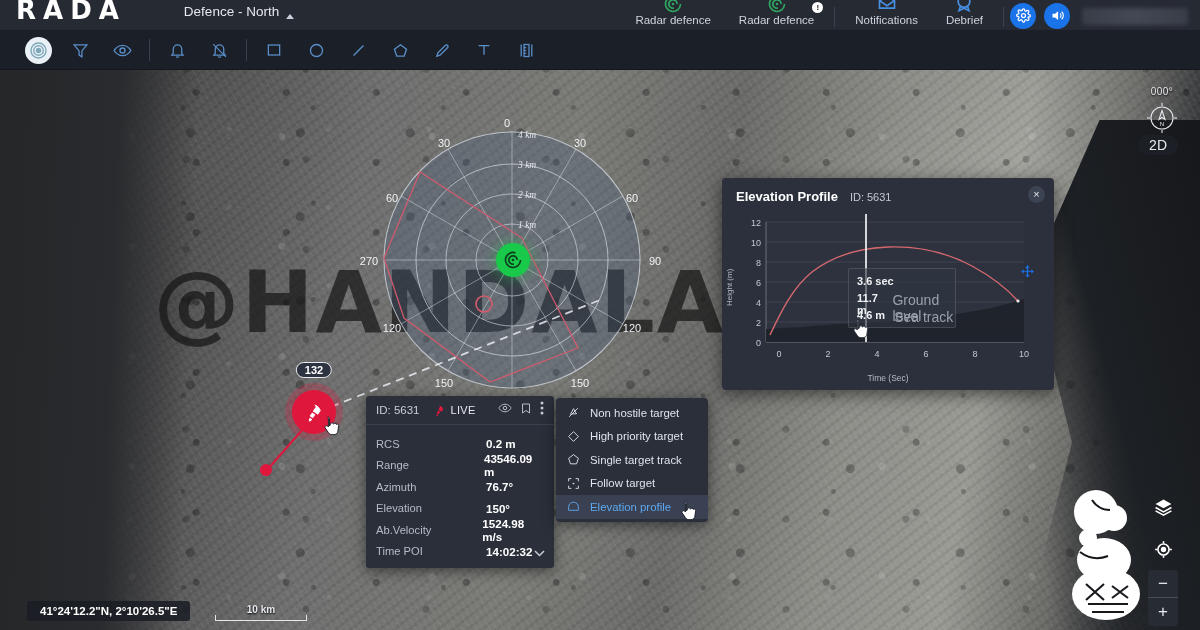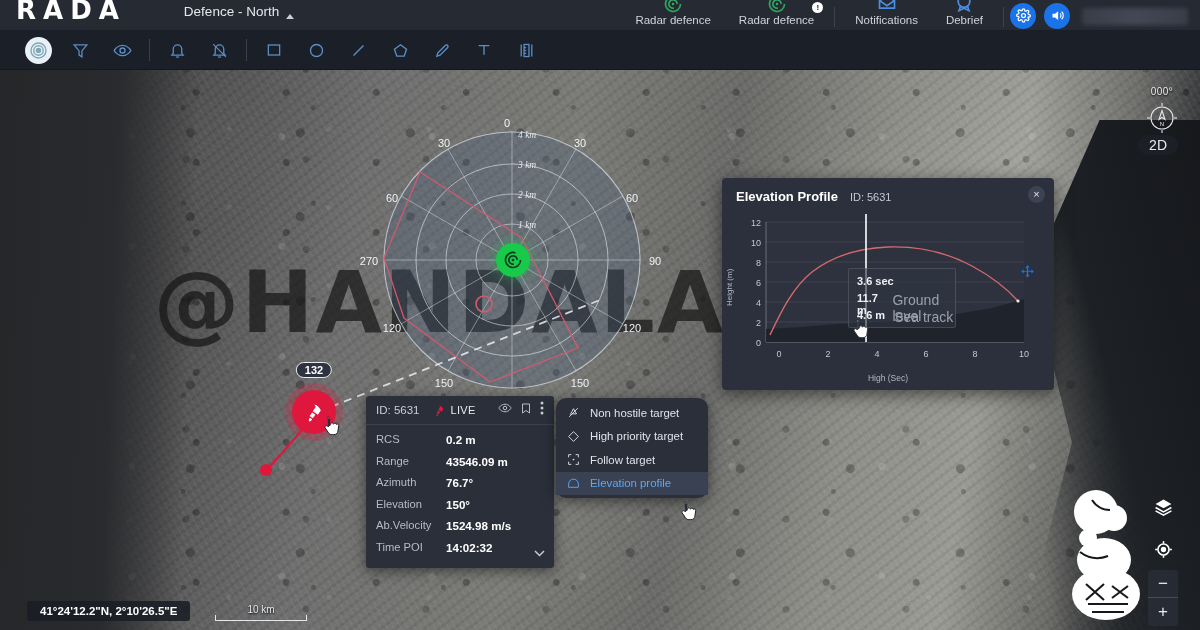--- a/index.html
+++ b/index.html
@@ -152,29 +152,29 @@
   }
   .info-head {
     display:flex; align-items:center; height:29px; padding:0 10px;
     border-bottom:1px solid #3a4150; gap:6px;
   }
   .info-id { font-size:11.5px; color:#c8cdd6; }
   .live-wrap { display:flex; align-items:center; gap:4px; margin-left:8px; }
   .live-txt { font-size:11px; color:#e8eaee; letter-spacing:.3px; }
   .info-head-icons { margin-left:auto; display:flex; align-items:center; gap:8px; }
   .info-body { padding:8px 10px 6px; }
-  .info-row { display:flex; align-items:flex-start; height:21.5px; }
+  .info-row { display:flex; align-items:center; height:21.5px;gap:40px; }
   .info-k { width:70px; font-size:11.2px; color:#b6bcc7; }
   .info-v { font-size:11.6px; font-weight:700; color:#fff; }
   .info-chevron { position:absolute; right:9px; bottom:7px; }
 
   
   .ctx {
     position:absolute; left:556px; top:398px; width:152px;
-    background:#2a2f3a; border-radius:10px; z-index:31; padding:3px 0;
+    background:#2a2f3a; border-radius:4px; z-index:31; padding:3px 0;
     box-shadow:0 3px 14px rgba(0,0,0,.5);
   }
   .ctx-item {
     display:flex; align-items:center; gap:10px; height:23.5px; padding:0 10px;
     font-size:11.4px; color:#dfe3ea;
   }
   .ctx-item.sel { background:#394153; color:#5fa8ef; }
   .ctx-ico { width:14px; display:flex; align-items:center; justify-content:center; }
 
   
@@ -227,21 +227,21 @@
     font-size:17px; color:#e8eaee; font-weight:300;
   }
   .zoomgrp div:first-child { border-bottom:1px solid rgba(255,255,255,.16); }
 
   
   .coords {
     position:absolute; left:27px; bottom:9px; background:rgba(26,29,36,.86);
     border-radius:3px; padding:4px 13px; font-size:11.5px; font-weight:700;
     color:#fff; z-index:25;
   }
-  .scalebar { position:absolute; left:215px; bottom:9px; z-index:25; width:92px; text-align:center; }
+  .scalebar { position:absolute; left:215px; bottom:9px; z-index:25; width:92px; text-align:center;font-weight:bold; }
   .scalebar .t { font-size:10px; color:#e4e7ec; text-shadow:0 1px 2px #000; }
   .scalebar .b { height:6px; border:1px solid #e4e7ec; border-top:none; }
 
   
   .mascot { position:absolute; right:38px; bottom:6px; width:104px; height:136px; z-index:15; }
 </style>
 </head>
 <body>
 
 <div id="app">
@@ -405,20 +405,28 @@
       <span class="ctx-ico">
         <svg width="13" height="13" viewBox="0 0 24 24" fill="none" stroke="#dfe3ea" stroke-width="1.7">
             <path d="M12 3l9 9-9 9-9-9z"></path>
           </svg>
       </span>
       <span>High priority target</span>
     </div>
     <div class="ctx-item">
       <span class="ctx-ico">
         <svg width="13" height="13" viewBox="0 0 24 24" fill="none" stroke="#dfe3ea" stroke-width="1.7">
+            <path d="M12 3l9 6.8-3.4 10.2H6.4L3 9.8z"></path>
+          </svg>
+      </span>
+      <span>Single target track</span>
+    </div>
+    <div class="ctx-item">
+      <span class="ctx-ico">
+        <svg width="13" height="13" viewBox="0 0 24 24" fill="none" stroke="#dfe3ea" stroke-width="1.7">
           <path d="M3 8V3h5M16 3h5v5M21 16v5h-5M8 21H3v-5"></path>
             <circle cx="12" cy="12" r="1.6" fill="#dfe3ea" stroke="none"></circle>
         </svg>
       </span>
       <span>Follow target</span>
     </div>
     <div class="ctx-item sel">
       <span class="ctx-ico">
         <svg width="13" height="13" viewBox="0 0 24 24" fill="none" stroke="#5fa8ef" stroke-width="1.7">
             <path d="M3 19V13a9 9 0 0 1 18 0v6"></path>
@@ -496,21 +504,21 @@
         <div class="tip-r">
           <span class="tip-v">4.6 m</span>
           <span class="tip-l">Sea track</span>
         </div>
       </div>
       <span class="elev-move">
         <svg width="17" height="17" viewBox="0 0 24 24" fill="#1a73e8">
           <path d="M12 1.5l3 3.5h-2v4.5h4.5V7.5l3.5 3-3.5 3V11H13v4.5h2l-3 3.5-3-3.5h2V11H6.5v2.5L3 10.5l3.5-3V10H11V5.5H9z"></path>
         </svg>
       </span>
-      <span class="elev-xlabel">High (Sec)</span>
+      <span class="elev-xlabel">Time (Sec)</span>
       <svg class="cursor-hand" style="left:130px;top:105px" viewBox="0 0 17 21">
         <path d="M5 1c1 0 1.6.8 1.6 1.7v7.1l1-2.1c.4-.8 1.3-1 2-.7.5.2.8.7.8 1.2l.1-.2c.4-.8 1.3-1 2-.6.4.2.7.6.8 1 .4-.5 1.2-.6 1.8-.2.5.3.7.8.6 1.4l-.8 5.6c-.3 2-2 3.5-4 3.5h-2c-1.4 0-2.7-.7-3.4-1.9L2.2 12c-.5-.8-.2-1.8.6-2.2.6-.3 1.3-.2 1.8.3l.8.8V2.7C5.4 1.8 4 1 5 1z" fill="#fff" stroke="#2b303c" stroke-width="1"></path>
       </svg>
     </div>
   </div>
 
   <div class="compass">
     <div class="compass-deg">000°</div>
     <svg width="40" height="40" viewBox="0 0 40 40">
       <circle cx="20" cy="21" r="11" fill="none" stroke="#e4e7ec" stroke-width="1.1"></circle>

